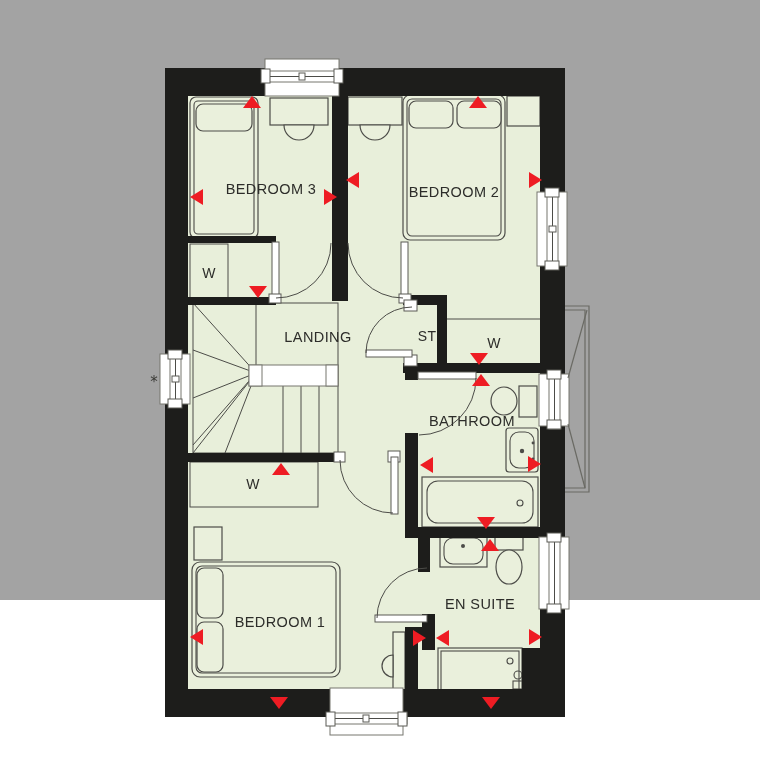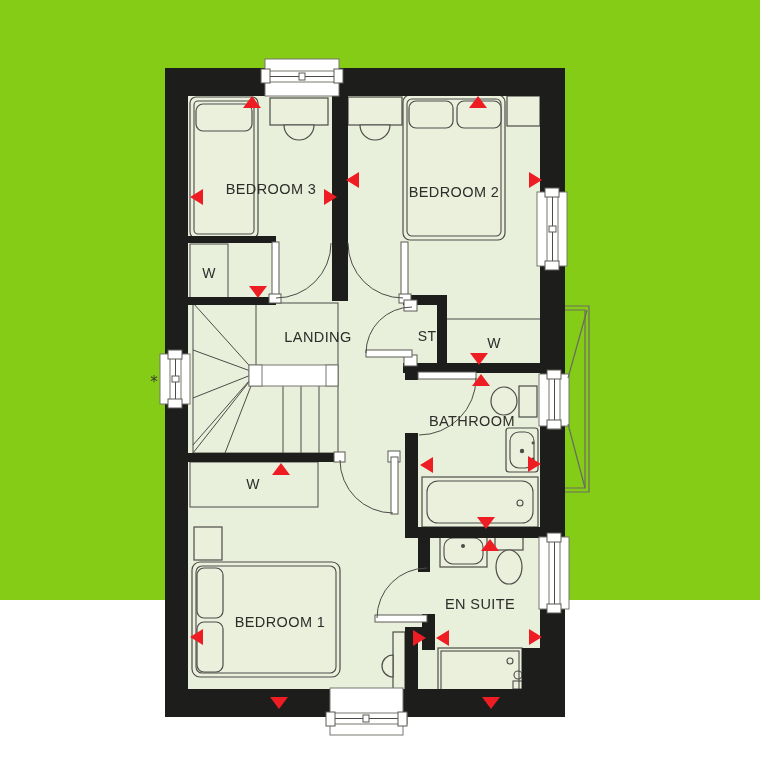--- a/index.html
+++ b/index.html
@@ -1,16 +1,16 @@
 <!DOCTYPE html>
 <html style="--floor: #e8efda; --wall: #1d1d1b; --fixture: #eaf0dc; --line: #4c4c48; --marker: #ee1c23;"><head>
 <meta charset="utf-8">
 <style>
   html,body{margin:0;padding:0;background:#ffffff;width:760px;height:760px;overflow:hidden;}
-  #canvas{position:relative;width:760px;height:600px;background:#84cc16;}
+  #canvas{position:relative;width:760px;height:600px;background:#a3a3a3;}
   svg{display:block;}
   .floor{fill:var(--floor,#e8efda);}
   .wall{fill:var(--wall,#1d1d1b);}
   .fix{fill:var(--fixture,#eaf0dc);stroke:var(--line,#4c4c48);stroke-width:1.2;}
   .fixn{fill:none;stroke:var(--line,#4c4c48);stroke-width:1.1;}
   .thin{fill:none;stroke:var(--line,#4c4c48);stroke-width:1;}
   .bay{fill:none;stroke:#6a6a64;stroke-width:1.2;}
   .whitebox{fill:#ffffff;stroke:#76766f;stroke-width:1;}
   .jamb{fill:#ffffff;stroke:#5a5a55;stroke-width:1;}
   .marker{fill:var(--marker,#ee1c23);}

